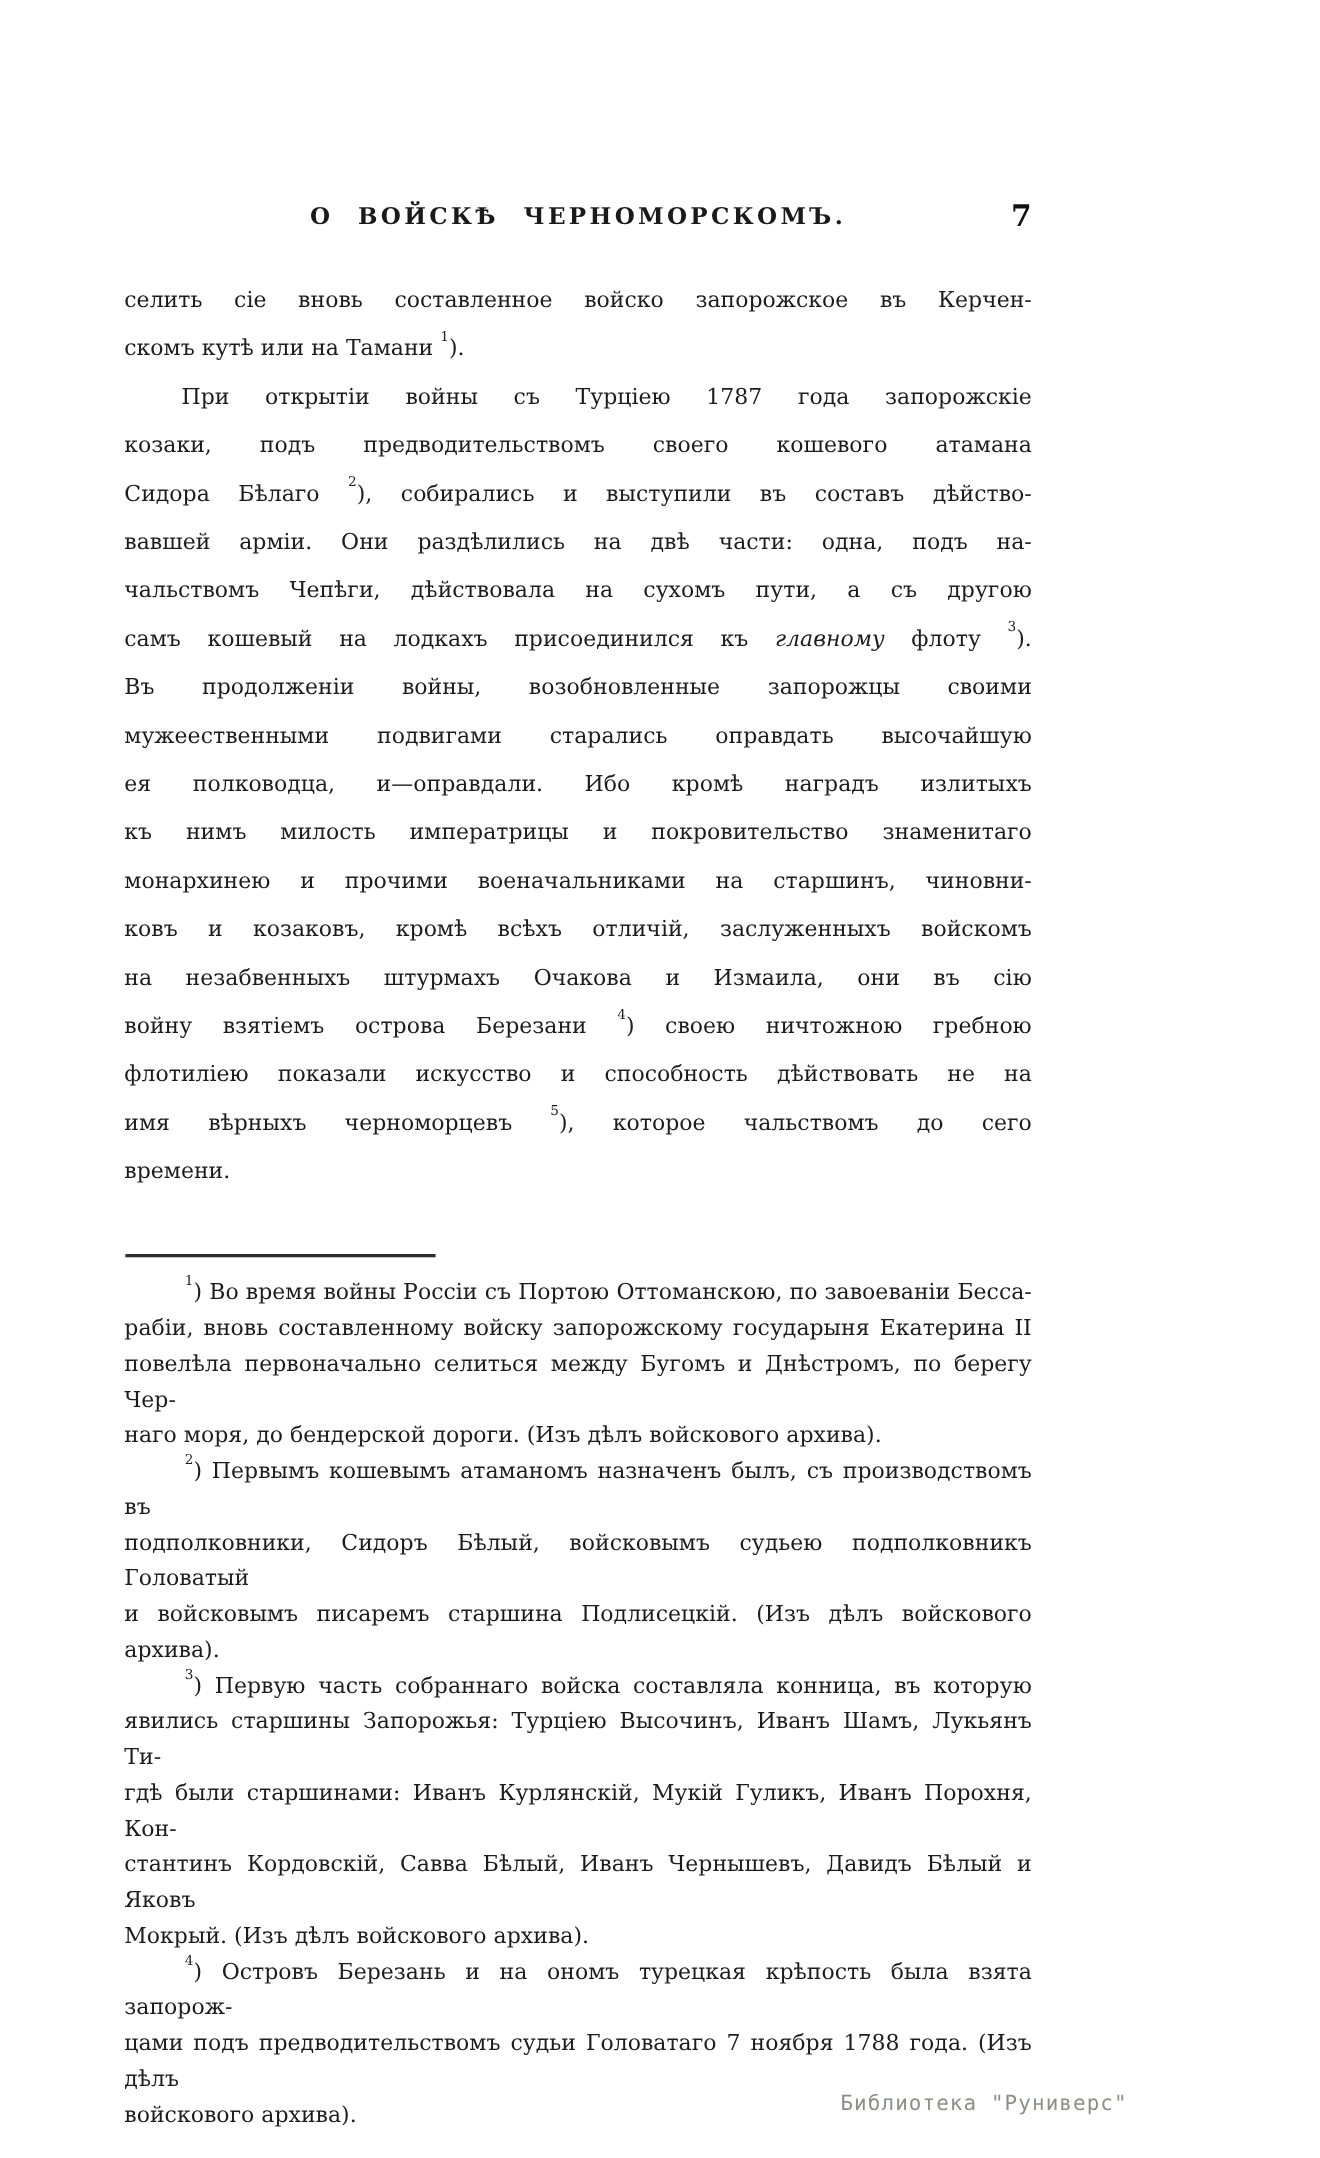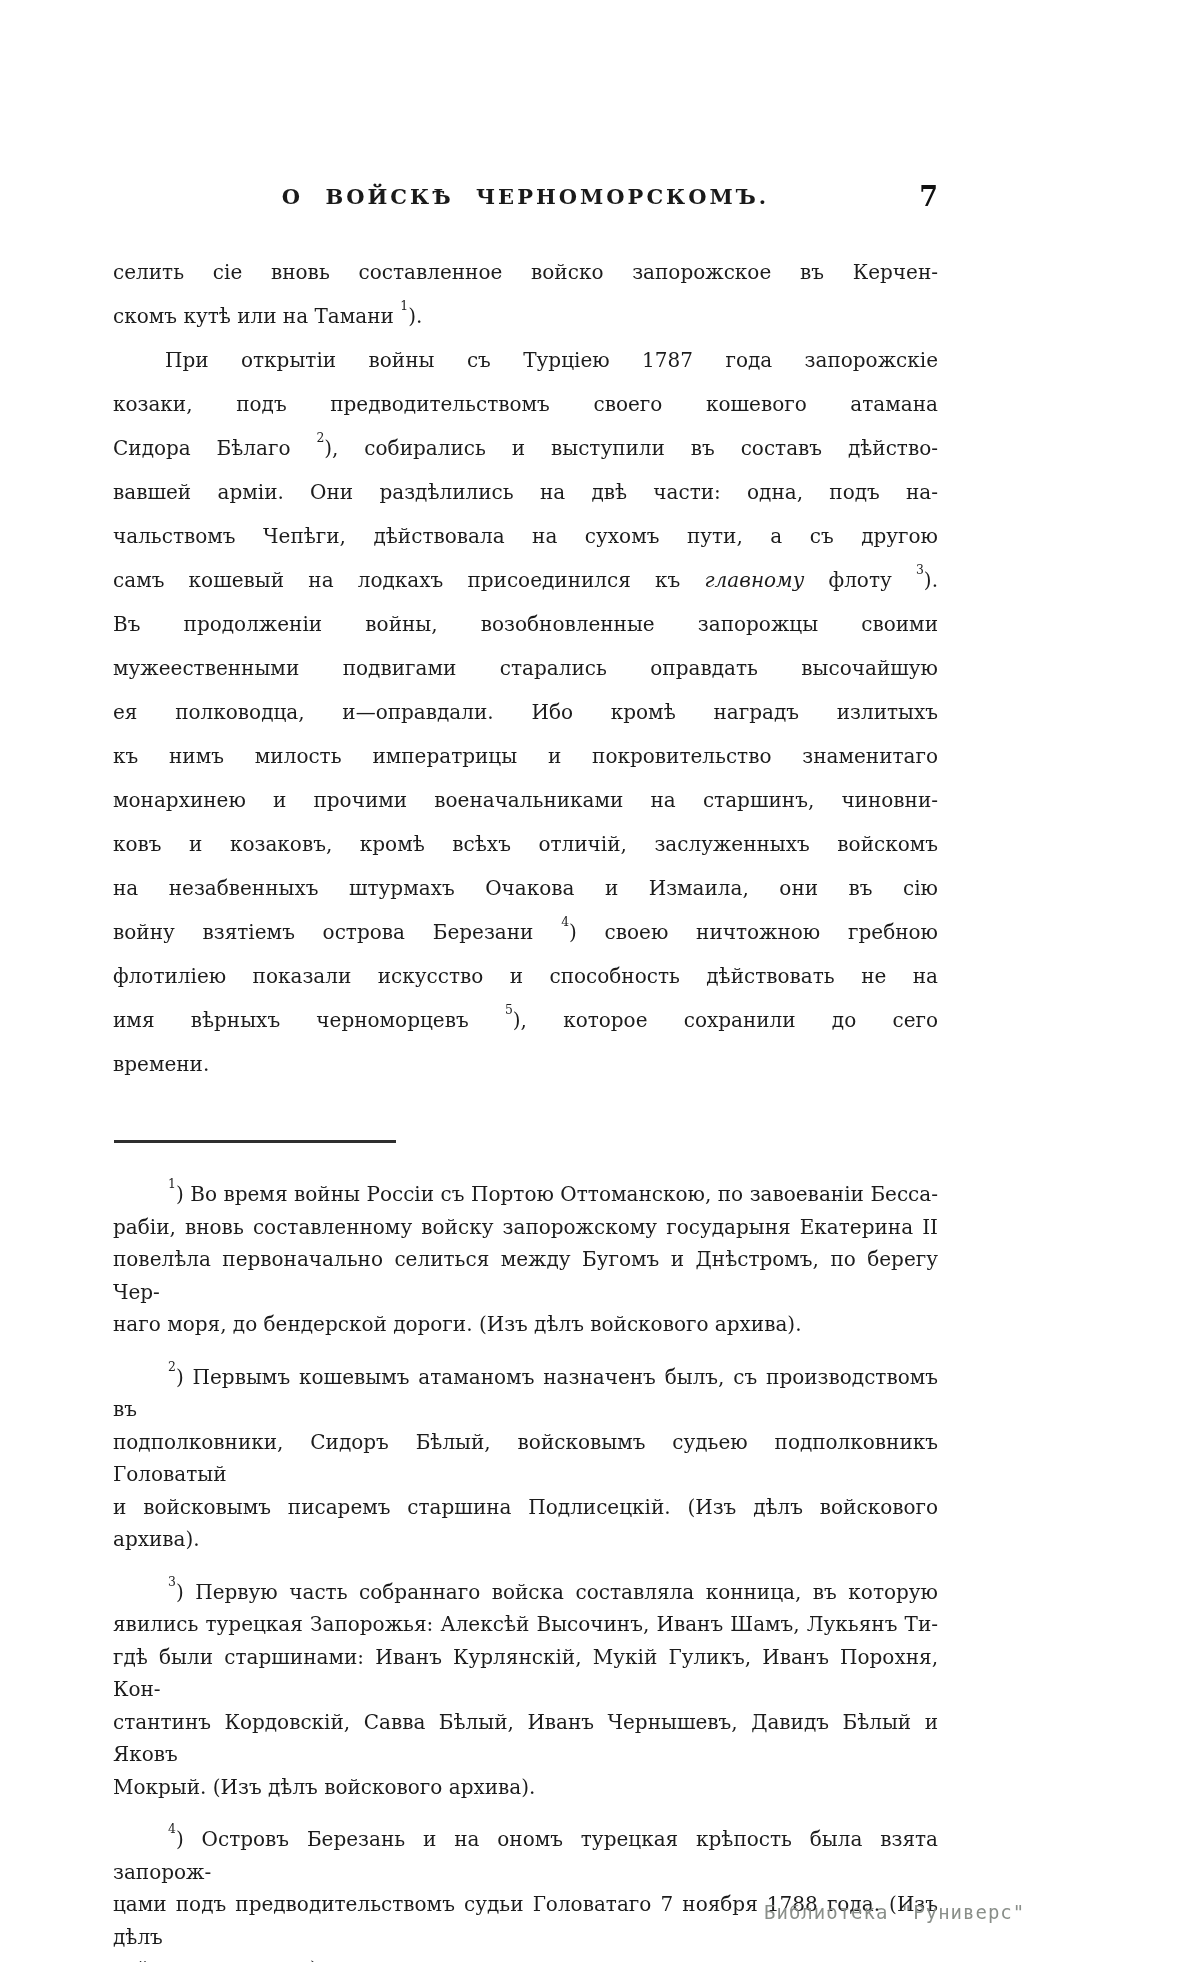--- a/index.html
+++ b/index.html
@@ -21,21 +21,21 @@
     position:absolute; top:250px; left:113px; width:825px;
     font-size:20px; line-height:44px; color:#1c1c1c;
   }
   .footnotes {
     position:absolute; top:1158px; left:113px; width:825px;
     font-size:20px; line-height:32.5px; color:#1c1c1c;
   }
   .ln, .fln { text-align:justify; text-justify:inter-word; white-space:normal; }
   .jf  { text-align-last:justify; }
   .ind  { text-indent:52px; }
-  .find { text-indent:55px;margin-top:20px; }
+  .find { text-indent:55px; }
   .it { font-style:italic; }
   sup { font-size:62%; line-height:0; position:relative; top:-0.42em; }
   .rule {
     position:absolute; top:1140px; left:114px; width:282px; height:3px;
     background:#2e2e2e;
   }
   .watermark {
     position:absolute; top:1901px; left:764px;
     font-family:"DejaVu Sans Mono", monospace;
     font-size:19px; letter-spacing:1px; color:#8a8f8a;
@@ -62,36 +62,36 @@
     <div class="ln jf"><span>самъ кошевый на лодкахъ присоединился къ </span><span class="it">главному</span><span> флоту </span><sup>3</sup><span>).</span></div>
     <div class="ln jf">Въ продолженіи войны, возобновленные запорожцы своими</div>
     <div class="ln jf">мужеественными подвигами старались оправдать высочайшую</div>
     <div class="ln jf">ея полководца, и—оправдали. Ибо кромѣ наградъ излитыхъ</div>
     <div class="ln jf">къ нимъ милость императрицы и покровительство знаменитаго</div>
     <div class="ln jf">монархинею и прочими военачальниками на старшинъ, чиновни-</div>
     <div class="ln jf">ковъ и козаковъ, кромѣ всѣхъ отличій, заслуженныхъ войскомъ</div>
     <div class="ln jf">на незабвенныхъ штурмахъ Очакова и Измаила, они въ сію</div>
     <div class="ln jf"><span>войну взятіемъ острова Березани </span><sup>4</sup><span>) своею ничтожною гребною</span></div>
     <div class="ln jf">флотиліею показали искусство и способность дѣйствовать не на</div>
-    <div class="ln jf"><span>имя вѣрныхъ черноморцевъ </span><sup>5</sup><span>), которое сохранили до сего</span></div>
+    <div class="ln jf"><span>имя вѣрныхъ черноморцевъ </span><sup>5</sup><span>), которое чальствомъ до сего</span></div>
     <div class="ln">времени.</div>
   </div>
 
   <div class="rule"></div>
 
   <div class="footnotes">
     <div class="fln jf find"><sup>1</sup><span>) Во время войны Россіи съ Портою Оттоманскою, по завоеваніи Бесса-</span></div>
     <div class="fln jf">рабіи, вновь составленному войску запорожскому государыня Екатерина II</div>
     <div class="fln jf">повелѣла первоначально селиться между Бугомъ и Днѣстромъ, по берегу Чер-</div>
     <div class="fln">наго моря, до бендерской дороги. (Изъ дѣлъ войскового архива).</div>
     <div class="fln jf find"><sup>2</sup><span>) Первымъ кошевымъ атаманомъ назначенъ былъ, съ производствомъ въ</span></div>
     <div class="fln jf">подполковники, Сидоръ Бѣлый, войсковымъ судьею подполковникъ Головатый</div>
     <div class="fln">и войсковымъ писаремъ старшина Подлисецкій. (Изъ дѣлъ войскового архива).</div>
     <div class="fln jf find"><sup>3</sup><span>) Первую часть собраннаго войска составляла конница, въ которую</span></div>
-    <div class="fln jf">явились турецкая Запорожья: Алексѣй Высочинъ, Иванъ Шамъ, Лукьянъ Ти-</div>
+    <div class="fln jf">явились старшины Запорожья: Турціею Высочинъ, Иванъ Шамъ, Лукьянъ Ти-</div>
     <div class="fln jf">гдѣ были старшинами: Иванъ Курлянскій, Мукій Гуликъ, Иванъ Порохня, Кон-</div>
     <div class="fln jf">стантинъ Кордовскій, Савва Бѣлый, Иванъ Чернышевъ, Давидъ Бѣлый и Яковъ</div>
     <div class="fln">Мокрый. (Изъ дѣлъ войскового архива).</div>
     <div class="fln jf find"><sup>4</sup><span>) Островъ Березань и на ономъ турецкая крѣпость была взята запорож-</span></div>
     <div class="fln jf">цами подъ предводительствомъ судьи Головатаго 7 ноября 1788 года. (Изъ дѣлъ</div>
     <div class="fln">войскового архива).</div>
 
   </div>
 
   <div class="watermark">Библиотека "Руниверс"</div>

